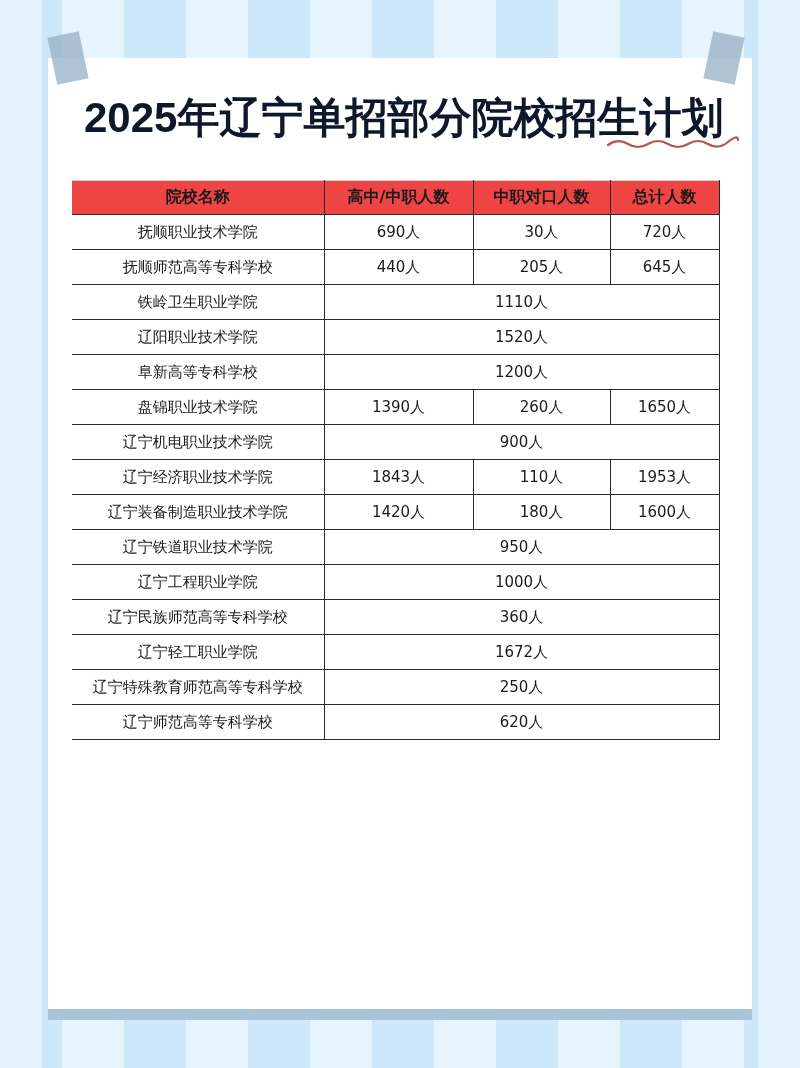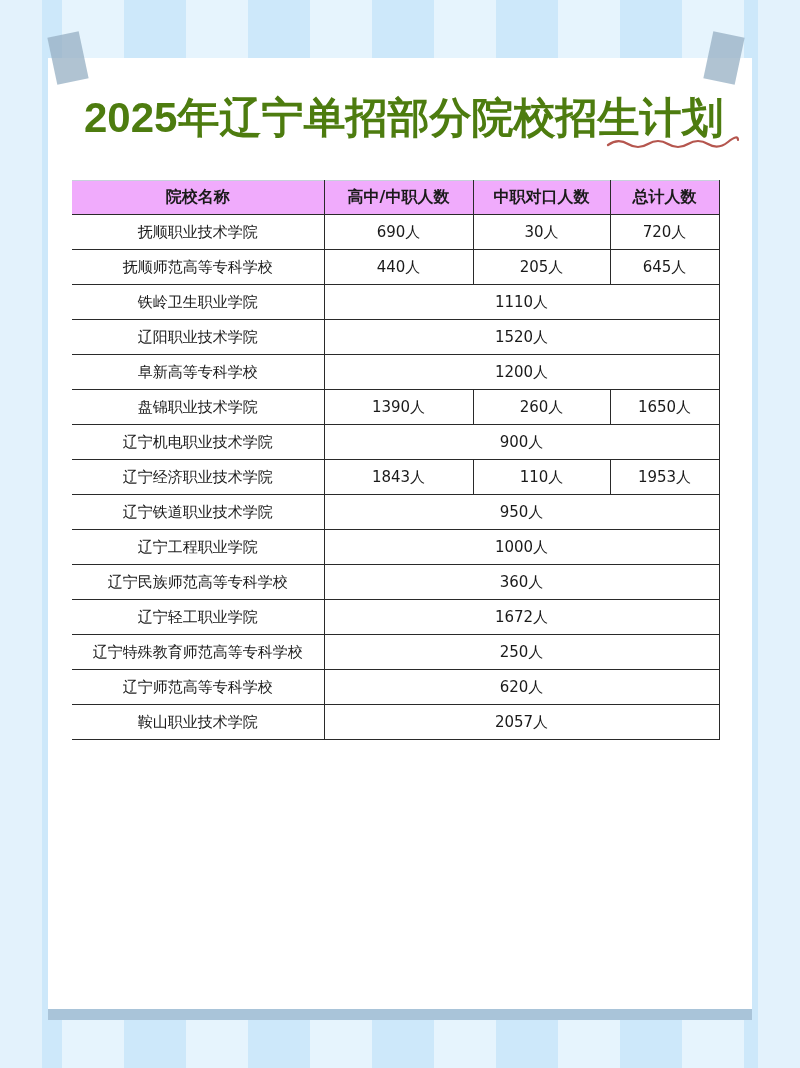--- a/index.html
+++ b/index.html
@@ -27,38 +27,38 @@
   .tape {
     position: absolute; width: 32px; height: 48px;
     background: rgba(150, 175, 195, 0.75);
   }
   .tape.left { left: 52px; top: 34px; transform: rotate(-12deg); }
   .tape.right { left: 708px; top: 34px; transform: rotate(12deg); }
   .title {
     position: absolute; left: 84px; top: 90px; width: 680px;
     font-family: "Liberation Sans", "DejaVu Sans", sans-serif;
     font-weight: 900; font-size: 42px; letter-spacing: 0px;
-    color: #4d7c0f; white-space: nowrap;
+    color: #0f172a; white-space: nowrap;
   }
   .squiggle { position: absolute; left: 606px; top: 136px; }
   table.plan {
     position: absolute; left: 72px; top: 180px;
     width: 647px; border-collapse: collapse; table-layout: fixed;
     font-size: 15px; color: #1a1a1a;
   }
   table.plan col.c1 { width: 252px; }
   table.plan col.c2 { width: 149px; }
   table.plan col.c3 { width: 137px; }
   table.plan col.c4 { width: 109px; }
   table.plan th, table.plan td {
     border: 1.5px solid #2a2a2a; text-align: center; padding: 0;
     height: 34px;
   }
   table.plan thead th {
-    background: #f0abfc; font-weight: bold; font-size: 16px;
+    background: #ef4444; font-weight: bold; font-size: 16px;
     border-top: 1px solid #c8d0dc; height: 33px;
   }
   table.plan tr td:first-child, table.plan tr th:first-child { border-left: none; }
 </style>
 </head>
 <body>
 
 <div class="frame-edge left"></div>
 <div class="frame-edge right"></div>
 
@@ -124,20 +124,26 @@
       <td>辽宁机电职业技术学院</td>
       <td colspan="3">900人</td>
     </tr>
     <tr>
       <td>辽宁经济职业技术学院</td>
       <td>1843人</td>
       <td>110人</td>
       <td>1953人</td>
     </tr>
     <tr>
+      <td>辽宁装备制造职业技术学院</td>
+      <td>1420人</td>
+      <td>180人</td>
+      <td>1600人</td>
+    </tr>
+    <tr>
       <td>辽宁铁道职业技术学院</td>
       <td colspan="3">950人</td>
     </tr>
     <tr>
       <td>辽宁工程职业学院</td>
       <td colspan="3">1000人</td>
     </tr>
     <tr>
       <td>辽宁民族师范高等专科学校</td>
       <td colspan="3">360人</td>
@@ -147,18 +153,14 @@
       <td colspan="3">1672人</td>
     </tr>
     <tr>
       <td>辽宁特殊教育师范高等专科学校</td>
       <td colspan="3">250人</td>
     </tr>
     <tr>
       <td>辽宁师范高等专科学校</td>
       <td colspan="3">620人</td>
     </tr>
-    <tr>
-      <td>鞍山职业技术学院</td>
-      <td colspan="3">2057人</td>
-    </tr>
   </tbody>
 </table>
 
 </body></html>

